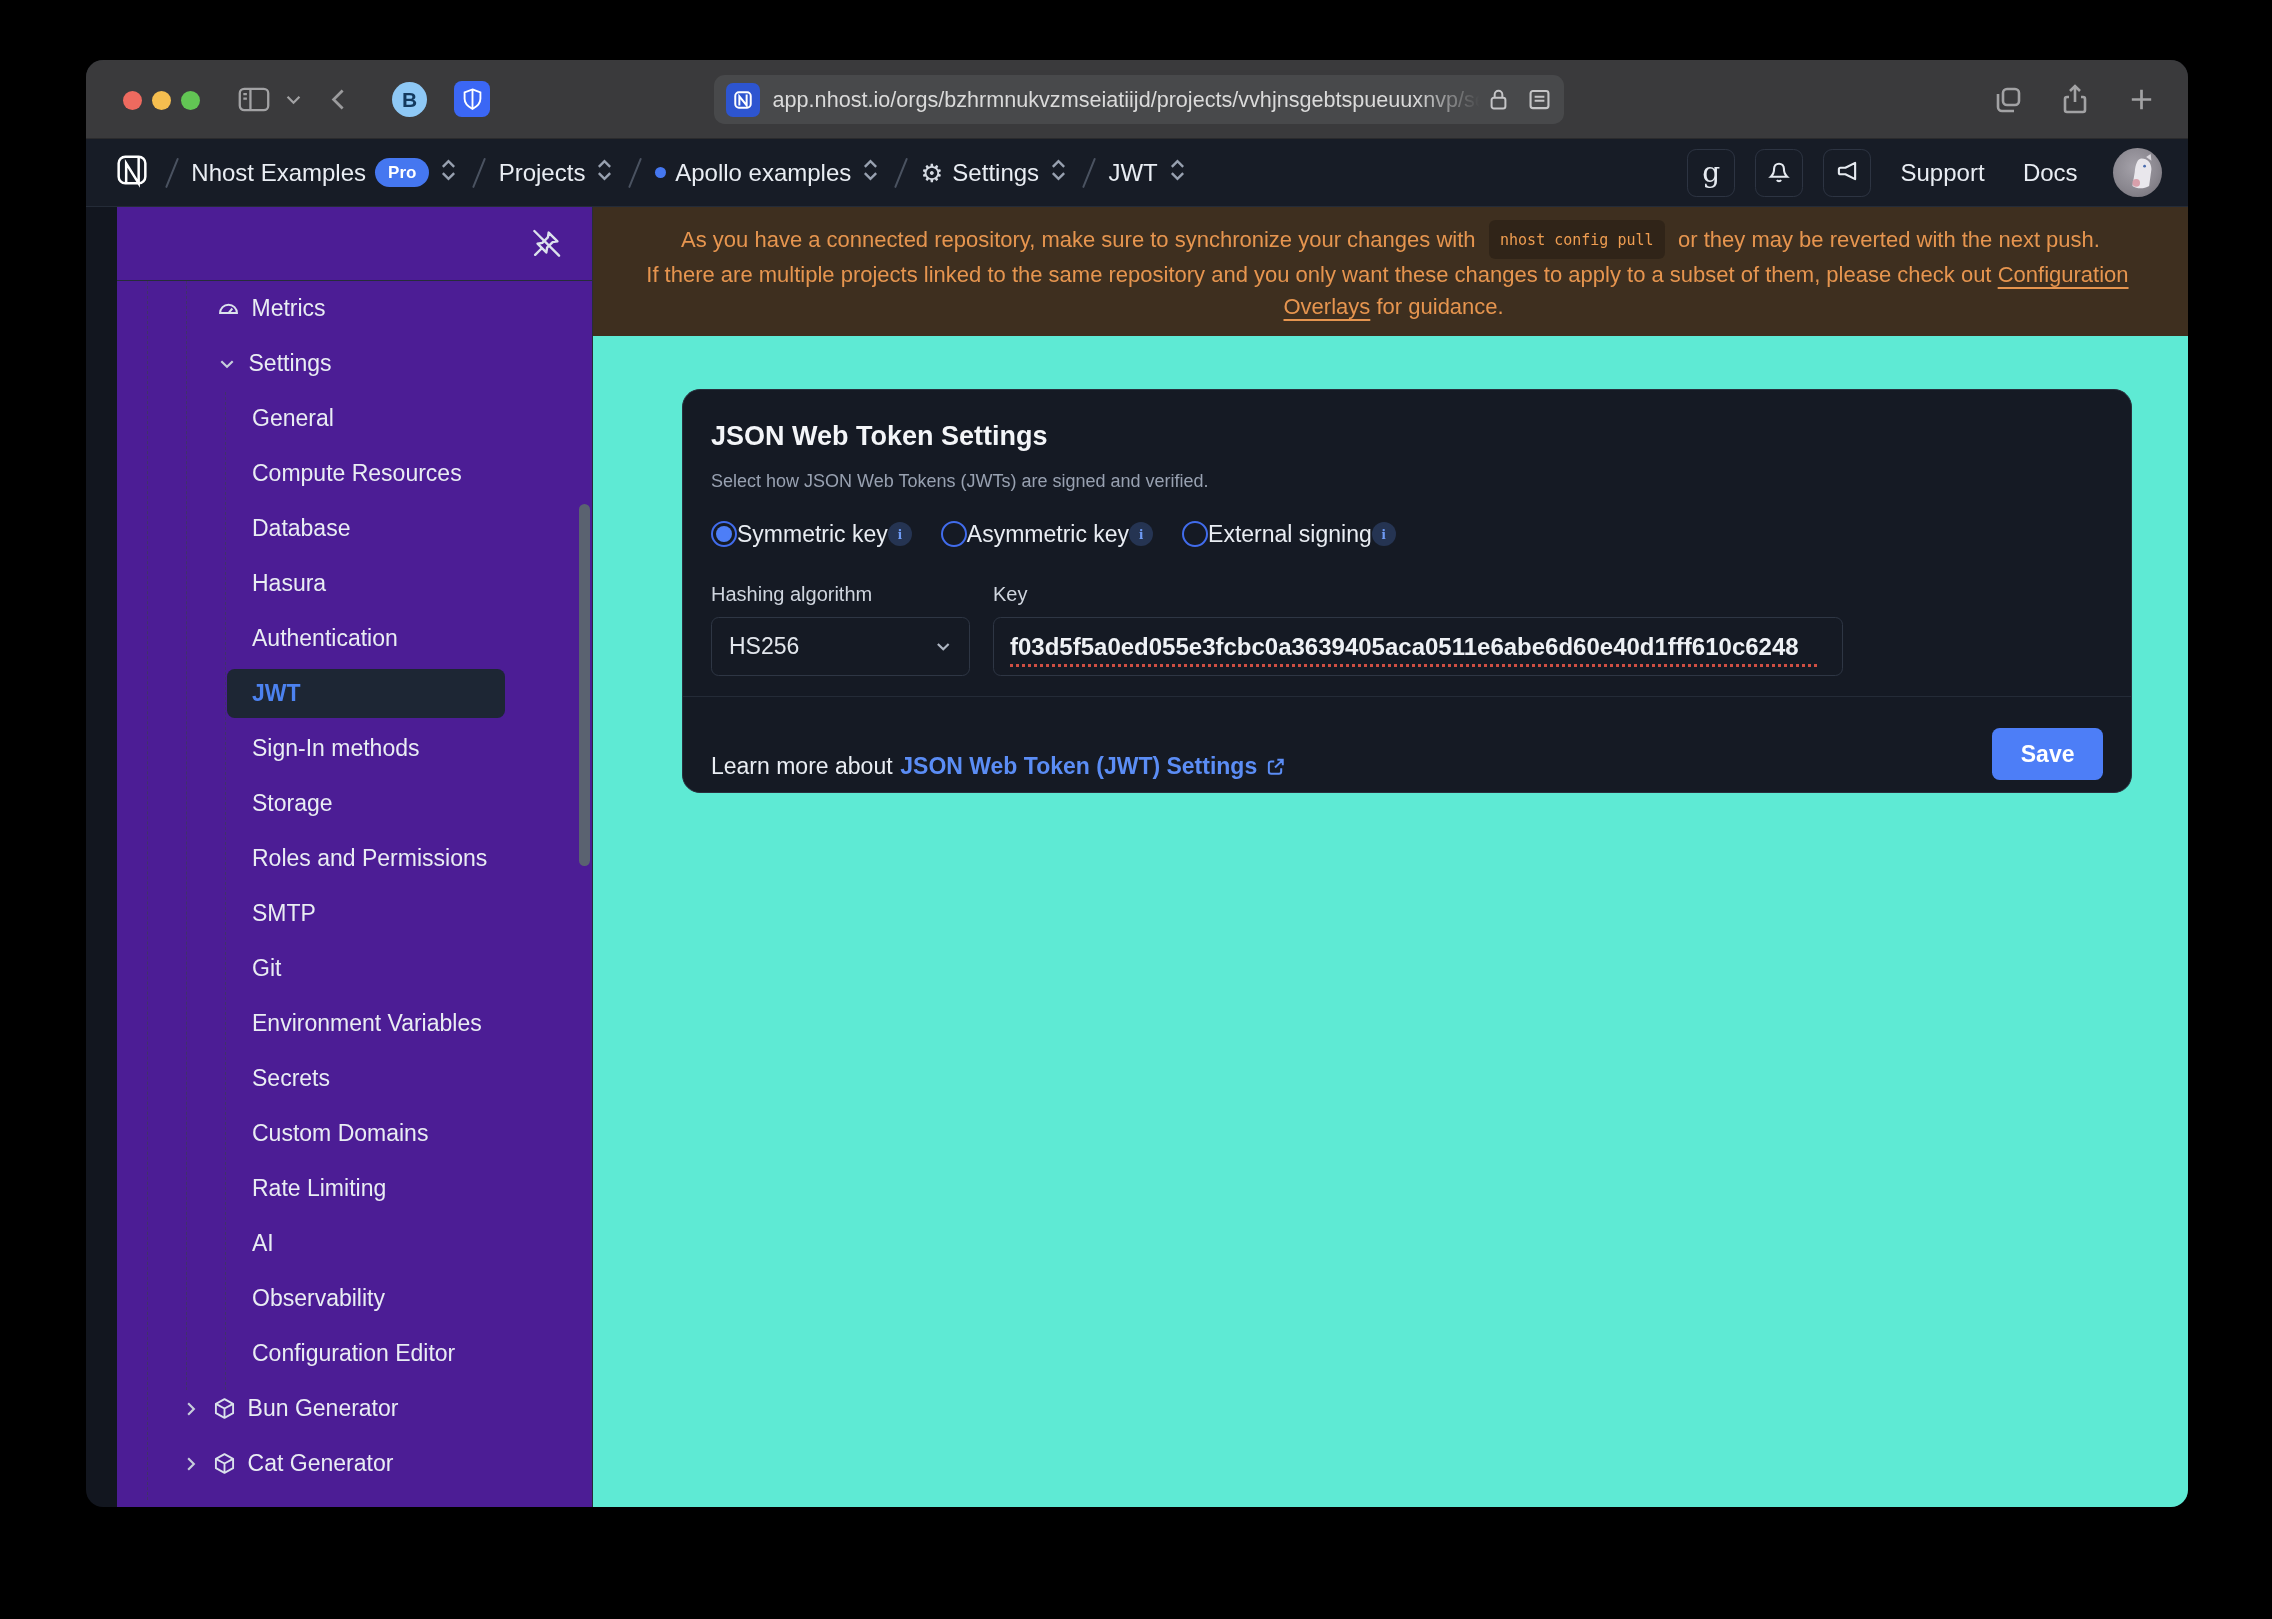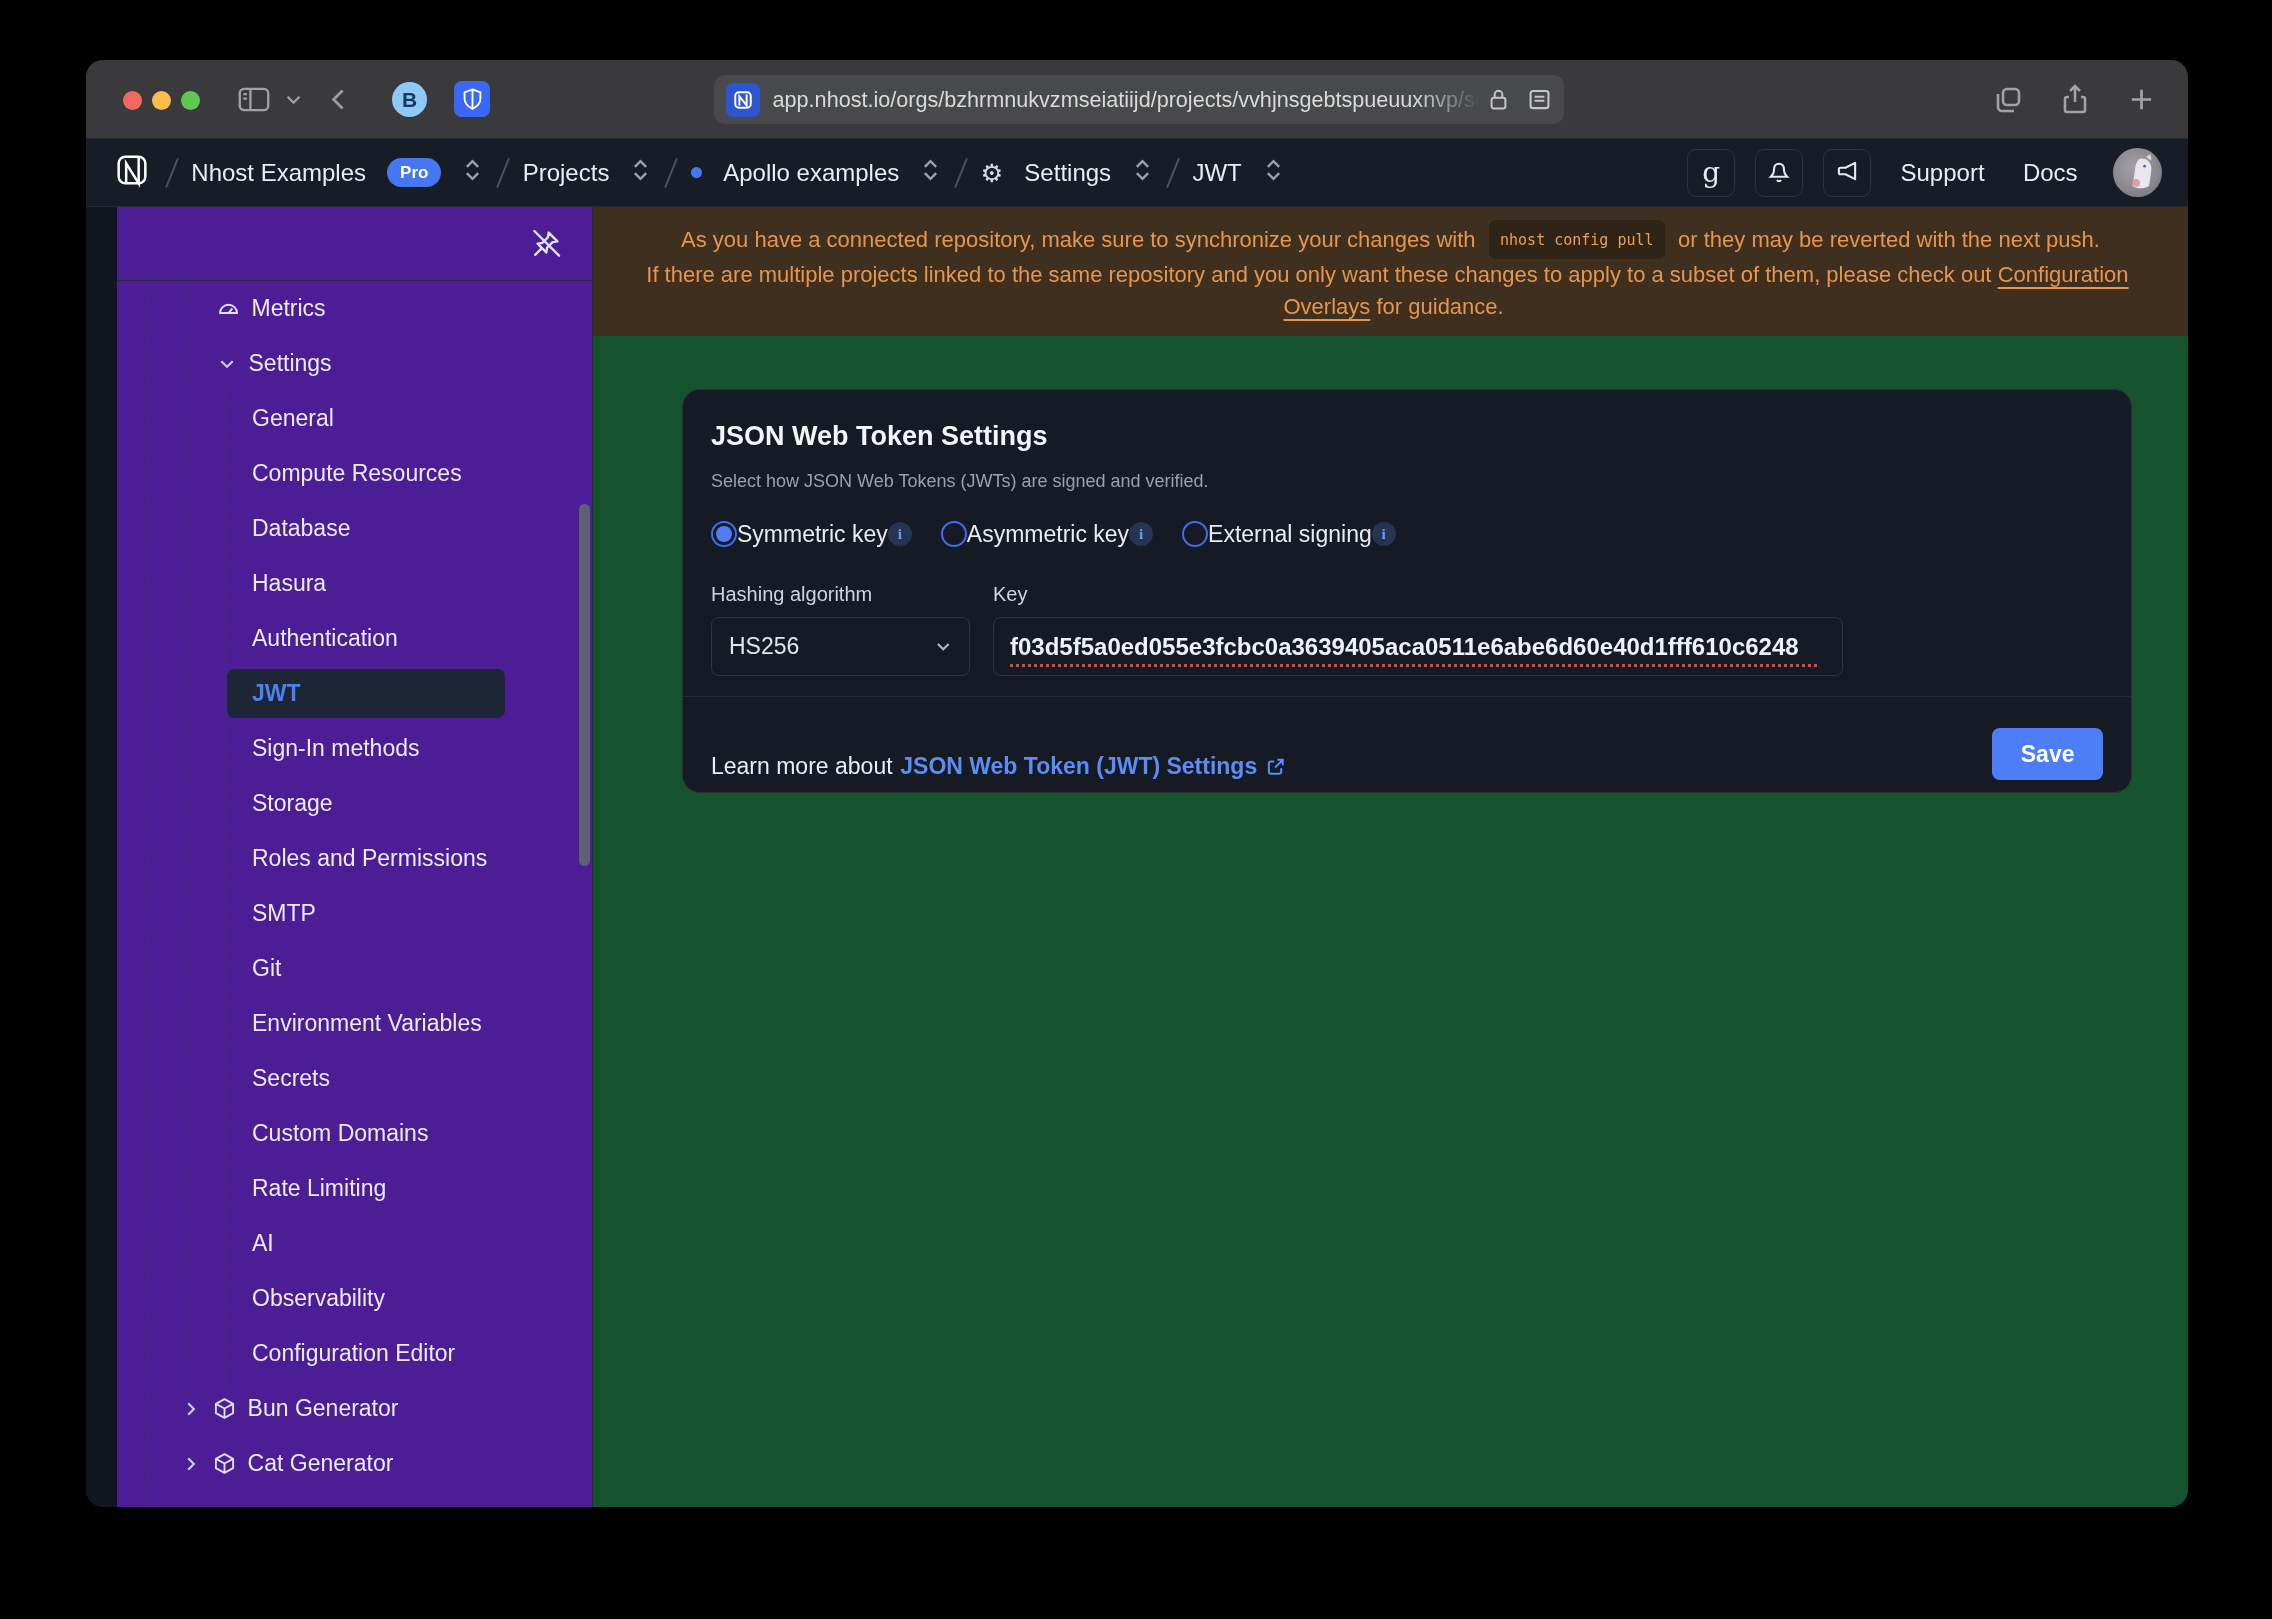--- a/index.html
+++ b/index.html
@@ -22,21 +22,21 @@
             display:flex; align-items:center; padding:0 12.3px; }
   .favicon { width:34px; height:34px; border-radius:7px; background:#2d55d0; display:grid; place-items:center; flex:0 0 auto; }
   .urltext { margin-left:12.3px; font-size:21.6px; color:#dadada; white-space:nowrap; overflow:hidden; flex:1;
              -webkit-mask-image:linear-gradient(90deg,#000 90%,transparent 99%); mask-image:linear-gradient(90deg,#000 90%,transparent 99%); }
   .rchrome { position:absolute; right:31px; top:0; height:79px; display:flex; align-items:center; gap:35px; color:#a2a2a4; }
 
   
   .navbar { height:68px; background:#171c26; border-bottom:0.8px solid #242b37; display:flex; align-items:center;
             padding:0 26px; gap:18.5px; font-size:24px; color:#e9edf3; }
   .sep { width:2.3px; height:32px; background:#4a5260; transform:rotate(22deg); border-radius:1.5px; flex:0 0 auto; }
-  .crumb { display:flex; align-items:center; gap:21px; white-space:nowrap; }
+  .crumb { display:flex; align-items:center; gap:9px; white-space:nowrap; }
   .badge { background:#4577f0; color:#fff; font-size:17px; font-weight:600; padding:4.6px 13px; border-radius:769px; }
   .updown { color:#98a1b0; }
   .bluedot { width:11.5px; height:11.5px; border-radius:50%; background:#4577f0; }
   .gear { font-size:25.4px; color:#d6dbe3; font-family:"DejaVu Sans",sans-serif; }
   .navright { margin-left:auto; display:flex; align-items:center; gap:20px; }
   .icon-btn { width:48px; height:48px; border:1.5px solid #2d3442; border-radius:9.2px; display:grid; place-items:center;
               color:#e6eaf0; background:transparent; }
   .gglyph { font-size:28px; font-weight:500; font-family:"DejaVu Serif",serif; }
   .navlink { padding:0 9.2px; color:#e9edf3; }
   .avatar { width:49px; height:49px; border-radius:50%; background:radial-gradient(circle at 45% 40%, #a5a2aa 0%, #8b8890 55%, #6f6c74 100%);
@@ -52,21 +52,21 @@
   .row { height:55px; display:flex; align-items:center; font-size:23px; color:#e9edf3; position:relative; white-space:nowrap; }
   .row .ric { color:#dbe2ec; display:flex; }
   .lvl-top { padding-left:100px; gap:11.5px; }
   .lvl-child { padding-left:135px; }
   .lvl-gen { padding-left:64px; gap:10.8px; }
   .chev { color:#c7cedb; display:flex; }
   .jwtpill { position:absolute; left:110px; top:3.1px; width:278px; height:49px; background:#1d2634; border-radius:7.7px; }
   .row.jwt span.lbl { position:relative; color:#4c82f0; font-weight:700; }
   .thumb { position:absolute; right:2.3px; top:297px; width:10.8px; height:362px; border-radius:6.2px; background:#5a6270; }
 
-  .main { flex:1; background:#14532d; position:relative; }
+  .main { flex:1; background:#5eead4; position:relative; }
   .banner { height:129px; background:#3e2f1f; color:#e6954f; font-size:22px; line-height:32px;
             display:flex; flex-direction:column; align-items:center; justify-content:center; text-align:center; }
   .bn-line { display:flex; align-items:center; }
   .code { font-family:"DejaVu Sans Mono",monospace; font-size:15px; background:rgba(0,0,0,.22); padding:3.1px 11.5px;
           border-radius:6.2px; margin:0 13px; color:#ef9d51; }
   .bn-link { text-decoration:underline; text-underline-offset:4.6px; color:inherit; margin:0 6.2px; }
 
   
   .card { position:absolute; left:89px; top:182px; width:1450px; height:404px; background:#151a24;
           border:1.5px solid #29303d; border-radius:18px; }

